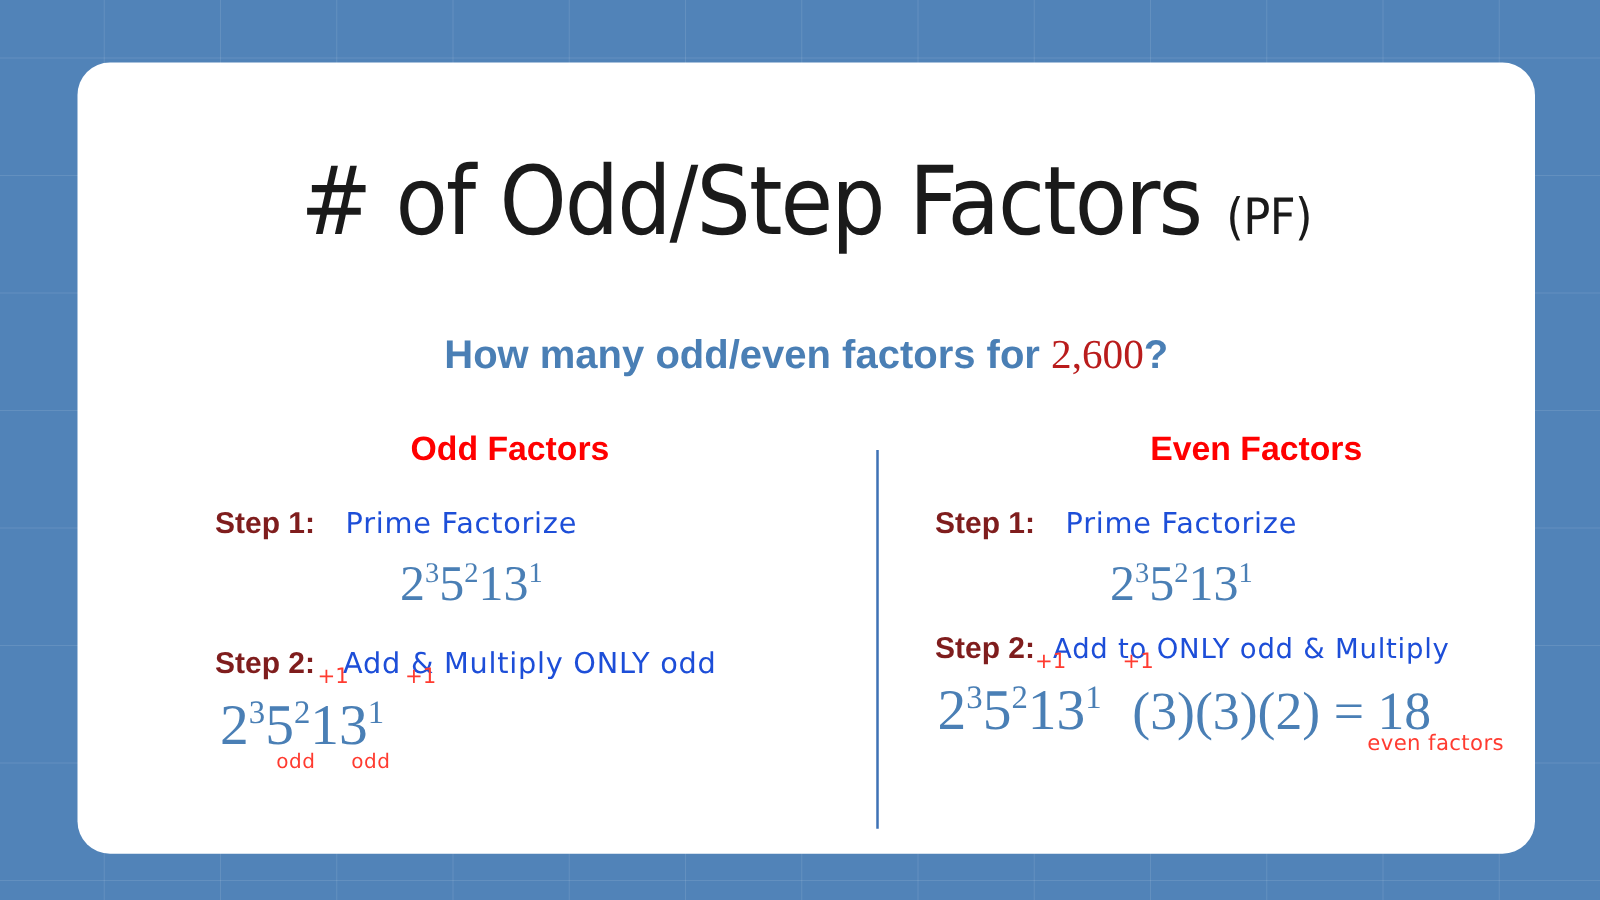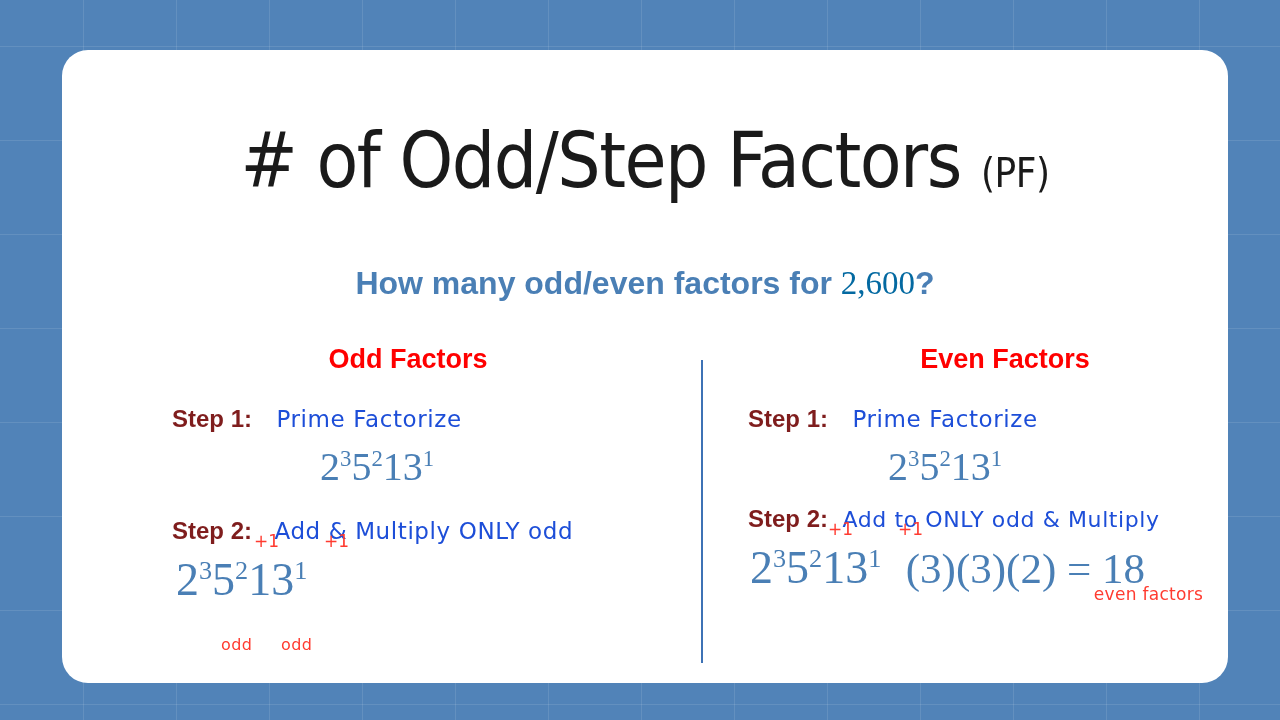--- a/index.html
+++ b/index.html
@@ -45,21 +45,21 @@
     text-align:center;
     font-size:32px;
     font-weight:bold;
     color:#4a7fb5;
     white-space:nowrap;
   }
   #subtitle .num {
     font-family:"Liberation Serif", serif;
     font-weight:400;
     font-size:33px;
-    color:#0369a1;
+    color:#b91c1c;
   }
   
   .col-header {
     position:absolute; top:294px;
     font-size:27px; font-weight:bold; color:#ff0000;
     white-space:nowrap;
   }
   #odd-header  { left:248px; width:196px; text-align:center; }
   #even-header { left:845px; width:196px; text-align:center; }
   
@@ -109,21 +109,20 @@
     color:#ff3b30;
     font-size:17px;
     font-family:"DejaVu Sans","Liberation Sans", sans-serif;
   }
   .ann-odd {
     position:absolute;
     color:#ff3b30;
     font-size:16px;
     font-family:"DejaVu Sans","Liberation Sans", sans-serif;
     letter-spacing:0.4px;
-    margin-top:36px;
   }
   .ann-caption {
     position:absolute;
     color:#ff3b30;
     font-size:17px;
     font-family:"DejaVu Sans","Liberation Sans", sans-serif;
     letter-spacing:0.3px;
     white-space:nowrap;
   }
 </style>

